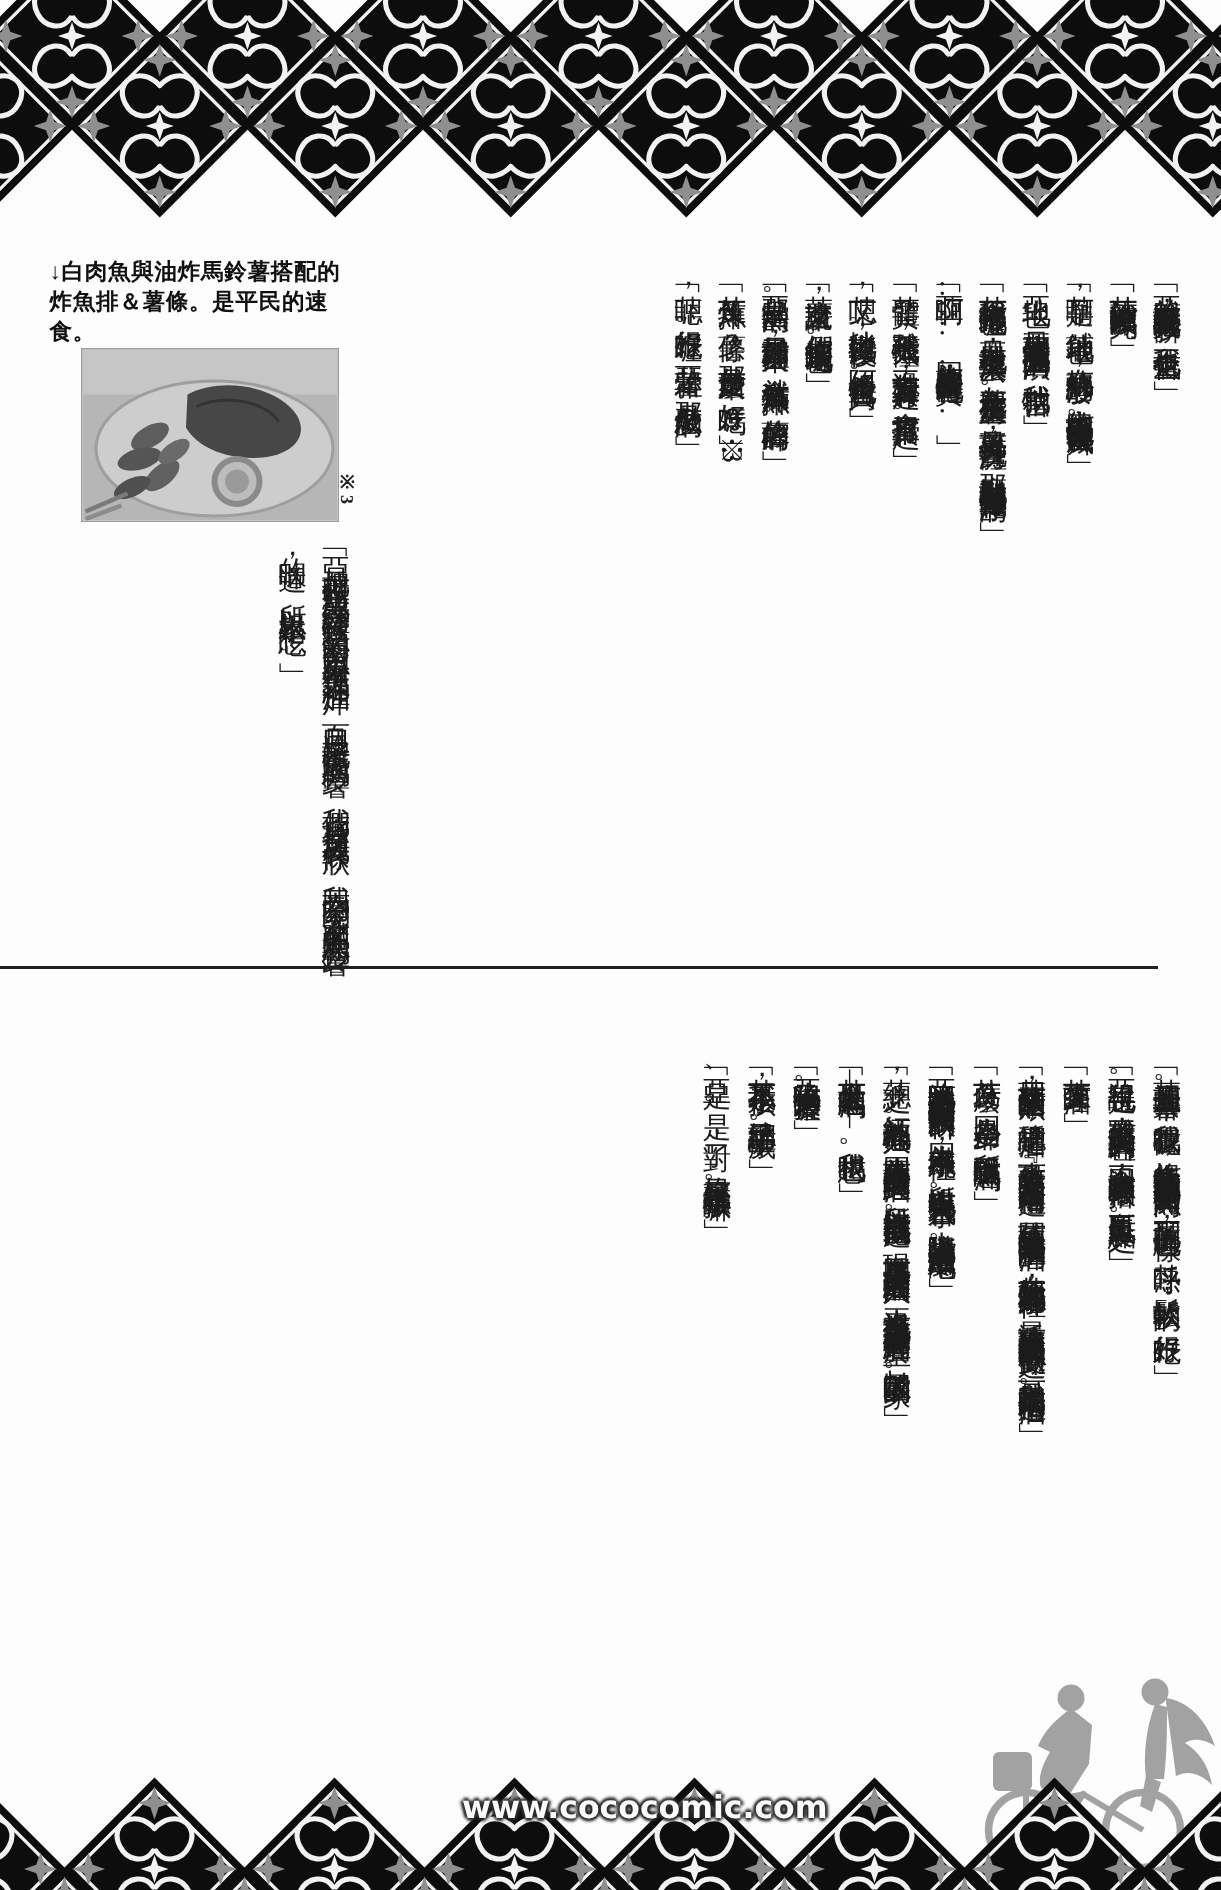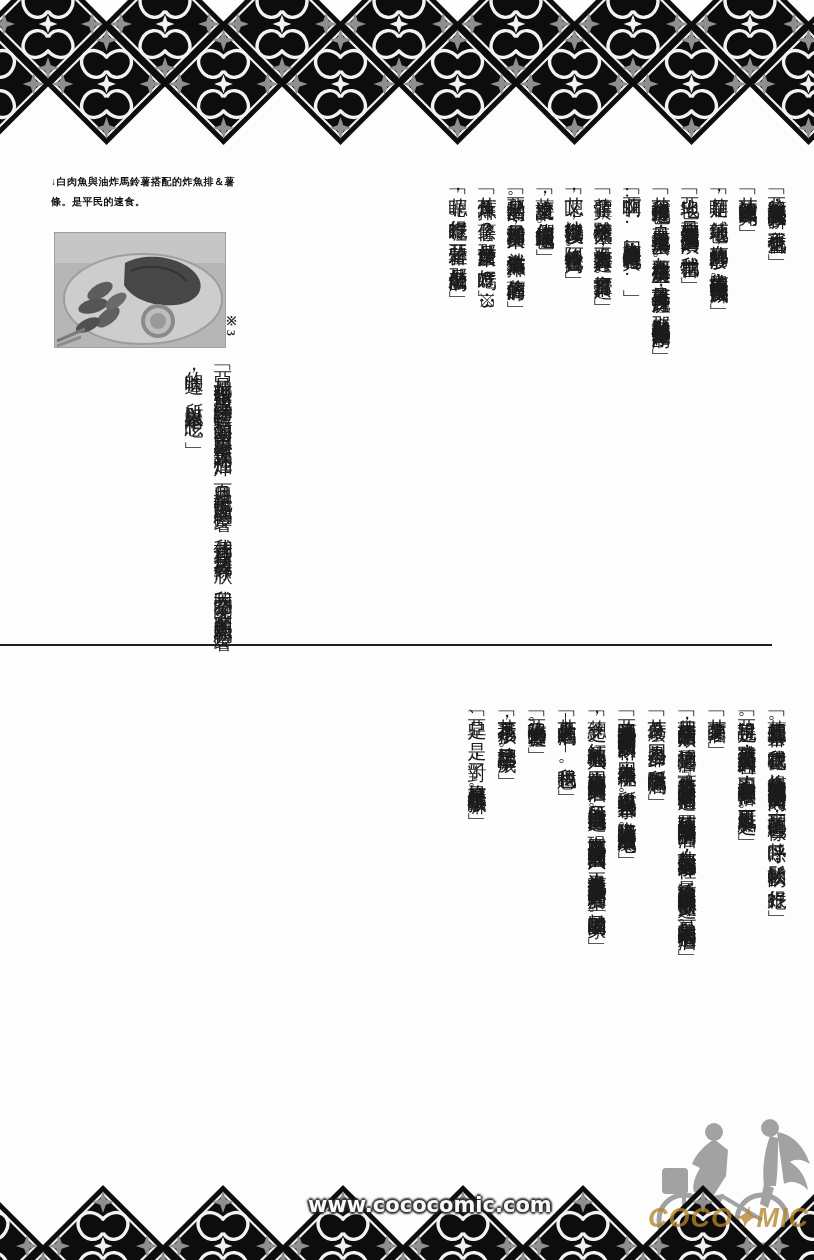--- a/index.html
+++ b/index.html
@@ -1,21 +1,21 @@
 <!DOCTYPE html>
 <html><head>
 <meta charset="utf-8">
 <style>
   html,body{margin:0;padding:0;background:#e8e8e8;}
   .page{position:relative;width:814px;height:1260px;background:#fdfdfd;overflow:hidden;
         font-family:"Liberation Serif", serif;color:#1c1c1c;}
   svg{display:block;}
   .border-top{position:absolute;left:0;top:0;}
   .border-bottom{position:absolute;left:0;top:1180px;z-index:2;}
-  .caption{position:absolute;left:51px;top:172px;width:198px;font-size:10px;font-weight:bold;
+  .caption{position:absolute;left:33px;top:172px;width:198px;font-size:15px;font-weight:bold;
            line-height:20px;letter-spacing:.5px;color:#111;}
   .photo{position:absolute;left:55px;top:233px;width:170px;height:114px;outline:1px solid #9e9e9e;}
   .photo-note{position:absolute;left:223px;top:312px;writing-mode:vertical-rl;font-size:12px;
               font-weight:bold;letter-spacing:1px;color:#222;}
   .vtext{position:absolute;writing-mode:vertical-rl;line-break:loose;}
   .vtext p{margin:0;padding:0;}
   .top-main{right:22px;top:182px;height:444px;font-size:19px;letter-spacing:1px;line-height:29px;}
   .top-left{right:576px;top:356px;height:266px;font-size:19px;letter-spacing:3px;line-height:29px;}
   .bottom-main{right:22px;top:704px;height:442px;font-size:19px;letter-spacing:1px;line-height:30px;}
   .divider{position:absolute;left:0;top:644px;width:772px;height:2px;background:#1f1f1f;}
@@ -160,17 +160,16 @@
       <use href="#tile" transform="translate(823,66)"></use>
     <use href="#tile" transform="translate(43,126)"></use>
       <use href="#tile" transform="translate(163,126)"></use>
     <use href="#tile" transform="translate(283,126)"></use>
       <use href="#tile" transform="translate(403,126)"></use>
     <use href="#tile" transform="translate(523,126)"></use>
       <use href="#tile" transform="translate(643,126)"></use>
     <use href="#tile" transform="translate(763,126)"></use>
   </svg>
 
-  <div class="gold-logo">COCO✦MIC</div>
 
   <div class="watermark">www.cococomic.com</div>
 
 </div>
 
 </body></html>

